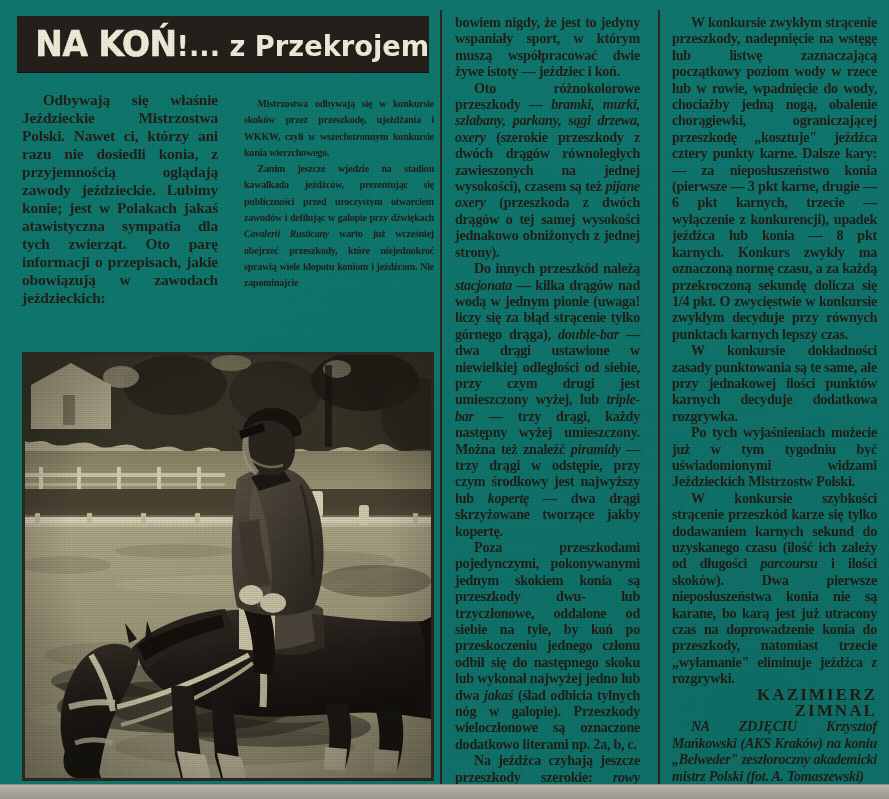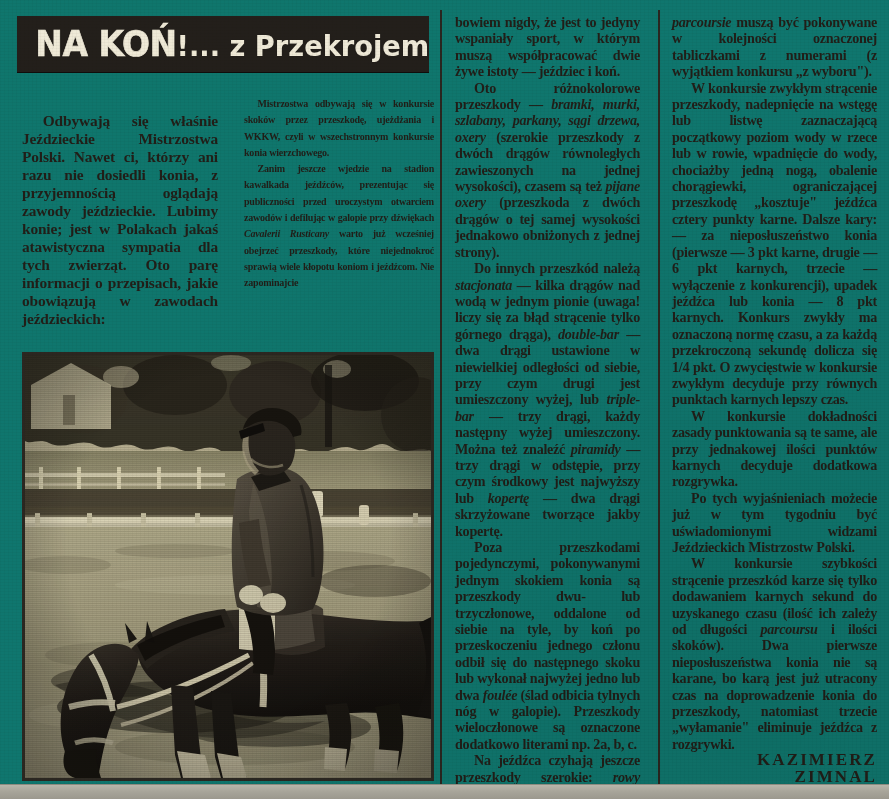--- a/index.html
+++ b/index.html
@@ -86,21 +86,21 @@
   }
   .col p {
     margin: 0;
     text-indent: 1.35em;
   }
   .col p.noindent { text-indent: 0; }
 
   
   #col1 {
     left: 22px;
-    top: 112px;
+    top: 91px;
     width: 196px;
     font-size: 15.4px;
     line-height: 18.0px;
     font-weight: 700;
     letter-spacing: -0.15px;
   }
 
   
   #col2 {
     left: 244px;
@@ -212,26 +212,25 @@
 
   <div class="col" id="col2">
     <p>Mistrzostwa odbywają się w konkursie skoków przez przeszkodę, ujeżdżania i WKKW, czyli w wszechstronnym konkursie konia wierzchowego.</p>
     <p>Zanim jeszcze wjedzie na stadion kawalkada jeźdźców, prezentując się publiczności przed uroczystym otwarciem zawodów i defilując w galopie przy dźwiękach <i>Cavalerii Rusticany</i> warto już wcześniej obejrzeć przeszkody, które niejednokroć sprawią wiele kłopotu koniom i jeźdźcom. Nie zapominajcie</p>
   </div>
 
   <div class="col" id="col3">
     <p class="noindent">bowiem nigdy, że jest to jedyny wspaniały sport, w którym muszą współpracować dwie żywe istoty — jeździec i koń.</p>
     <p>Oto różnokolorowe przeszkody — <i>bramki, murki, szlabany, parkany, sągi drzewa, oxery</i> (szerokie przeszkody z dwóch drągów równoległych zawieszonych na jednej wysokości), czasem są też <i>pijane oxery</i> (przeszkoda z dwóch drągów o tej samej wysokości jednakowo obniżonych z jednej strony).</p>
     <p>Do innych przeszkód należą <i>stacjonata</i> — kilka drągów nad wodą w jednym pionie (uwaga! liczy się za błąd strącenie tylko górnego drąga), <i>double-bar</i> — dwa drągi ustawione w niewielkiej odległości od siebie, przy czym drugi jest umieszczony wyżej, lub <i>triple-bar</i> — trzy drągi, każdy następny wyżej umieszczony. Można też znaleźć <i>piramidy</i> — trzy drągi w odstępie, przy czym środkowy jest najwyższy lub <i>kopertę</i> — dwa drągi skrzyżowane tworzące jakby kopertę.</p>
-    <p>Poza przeszkodami pojedynczymi, pokonywanymi jednym skokiem konia są przeszkody dwu- lub trzyczłonowe, oddalone od siebie na tyle, by koń po przeskoczeniu jednego członu odbił się do następnego skoku lub wykonał najwyżej jedno lub dwa <i>foulée</i> (ślad odbicia tylnych nóg w galopie). Przeszkody wieloczłonowe są oznaczone dodatkowo literami np. 2a, b, c.</p>
+    <p>Poza przeszkodami pojedynczymi, pokonywanymi jednym skokiem konia są przeszkody dwu- lub trzyczłonowe, oddalone od siebie na tyle, by koń po przeskoczeniu jednego członu odbił się do następnego skoku lub wykonał najwyżej jedno lub dwa <i>jakaś</i> (ślad odbicia tylnych nóg w galopie). Przeszkody wieloczłonowe są oznaczone dodatkowo literami np. 2a, b, c.</p>
     <p>Na jeźdźca czyhają jeszcze przeszkody szerokie: <i>rowy suche</i> lub <i>z wodą, bankiety</i> (nasypy ziemne, na które koń wskakuje i po wykonaniu kilku  zeskakuje), czasem utrudnione jeszcze na wierzchu przeszkodą. Trzeba jednak wiedzieć, że przeszkody na</p>
   </div>
 
   <div class="col" id="col4">
-    <p class="noindent"><i>parcoursie</i> muszą być pokonywane w kolejności oznaczonej tabliczkami z numerami (z wyjątkiem konkursu „z wyboru").</p>
     <p>W konkursie zwykłym strącenie przeszkody, nadepnięcie na wstęgę lub listwę zaznaczającą początkowy poziom wody w rzece lub w rowie, wpadnięcie do wody, chociażby jedną nogą, obalenie chorągiewki, ograniczającej przeszkodę „kosztuje" jeźdźca cztery punkty karne. Dalsze kary: — za nieposłuszeństwo konia (pierwsze — 3 pkt karne, drugie — 6 pkt karnych, trzecie — wyłączenie z konkurencji), upadek jeźdźca lub konia — 8 pkt karnych. Konkurs zwykły ma oznaczoną normę czasu, a za każdą przekroczoną sekundę dolicza się 1/4 pkt. O zwycięstwie w konkursie zwykłym decyduje przy równych punktach karnych lepszy czas.</p>
     <p>W konkursie dokładności zasady punktowania są te same, ale przy jednakowej ilości punktów karnych decyduje dodatkowa rozgrywka.</p>
     <p>Po tych wyjaśnieniach możecie już w tym tygodniu być uświadomionymi widzami Jeździeckich Mistrzostw Polski.</p>
     <p>W konkursie szybkości strącenie przeszkód karze się tylko dodawaniem karnych sekund do uzyskanego czasu (ilość ich zależy od długości <i>parcoursu</i> i ilości skoków). Dwa pierwsze nieposłuszeństwa konia nie są karane, bo karą jest już utracony czas na doprowadzenie konia do przeszkody, natomiast trzecie „wyłamanie" eliminuje jeźdźca z rozgrywki.</p>
     <p class="byline">KAZIMIERZ ZIMNAL</p>
     <p class="caption">NA ZDJĘCIU Krzysztof Mańkowski (AKS Kraków) na koniu „Belweder" zeszłoroczny akademicki mistrz Polski (fot. A. Tomaszewski)</p>
   </div>
 
   <div class="photo">
     <svg viewBox="0 0 406 423" preserveAspectRatio="none">

